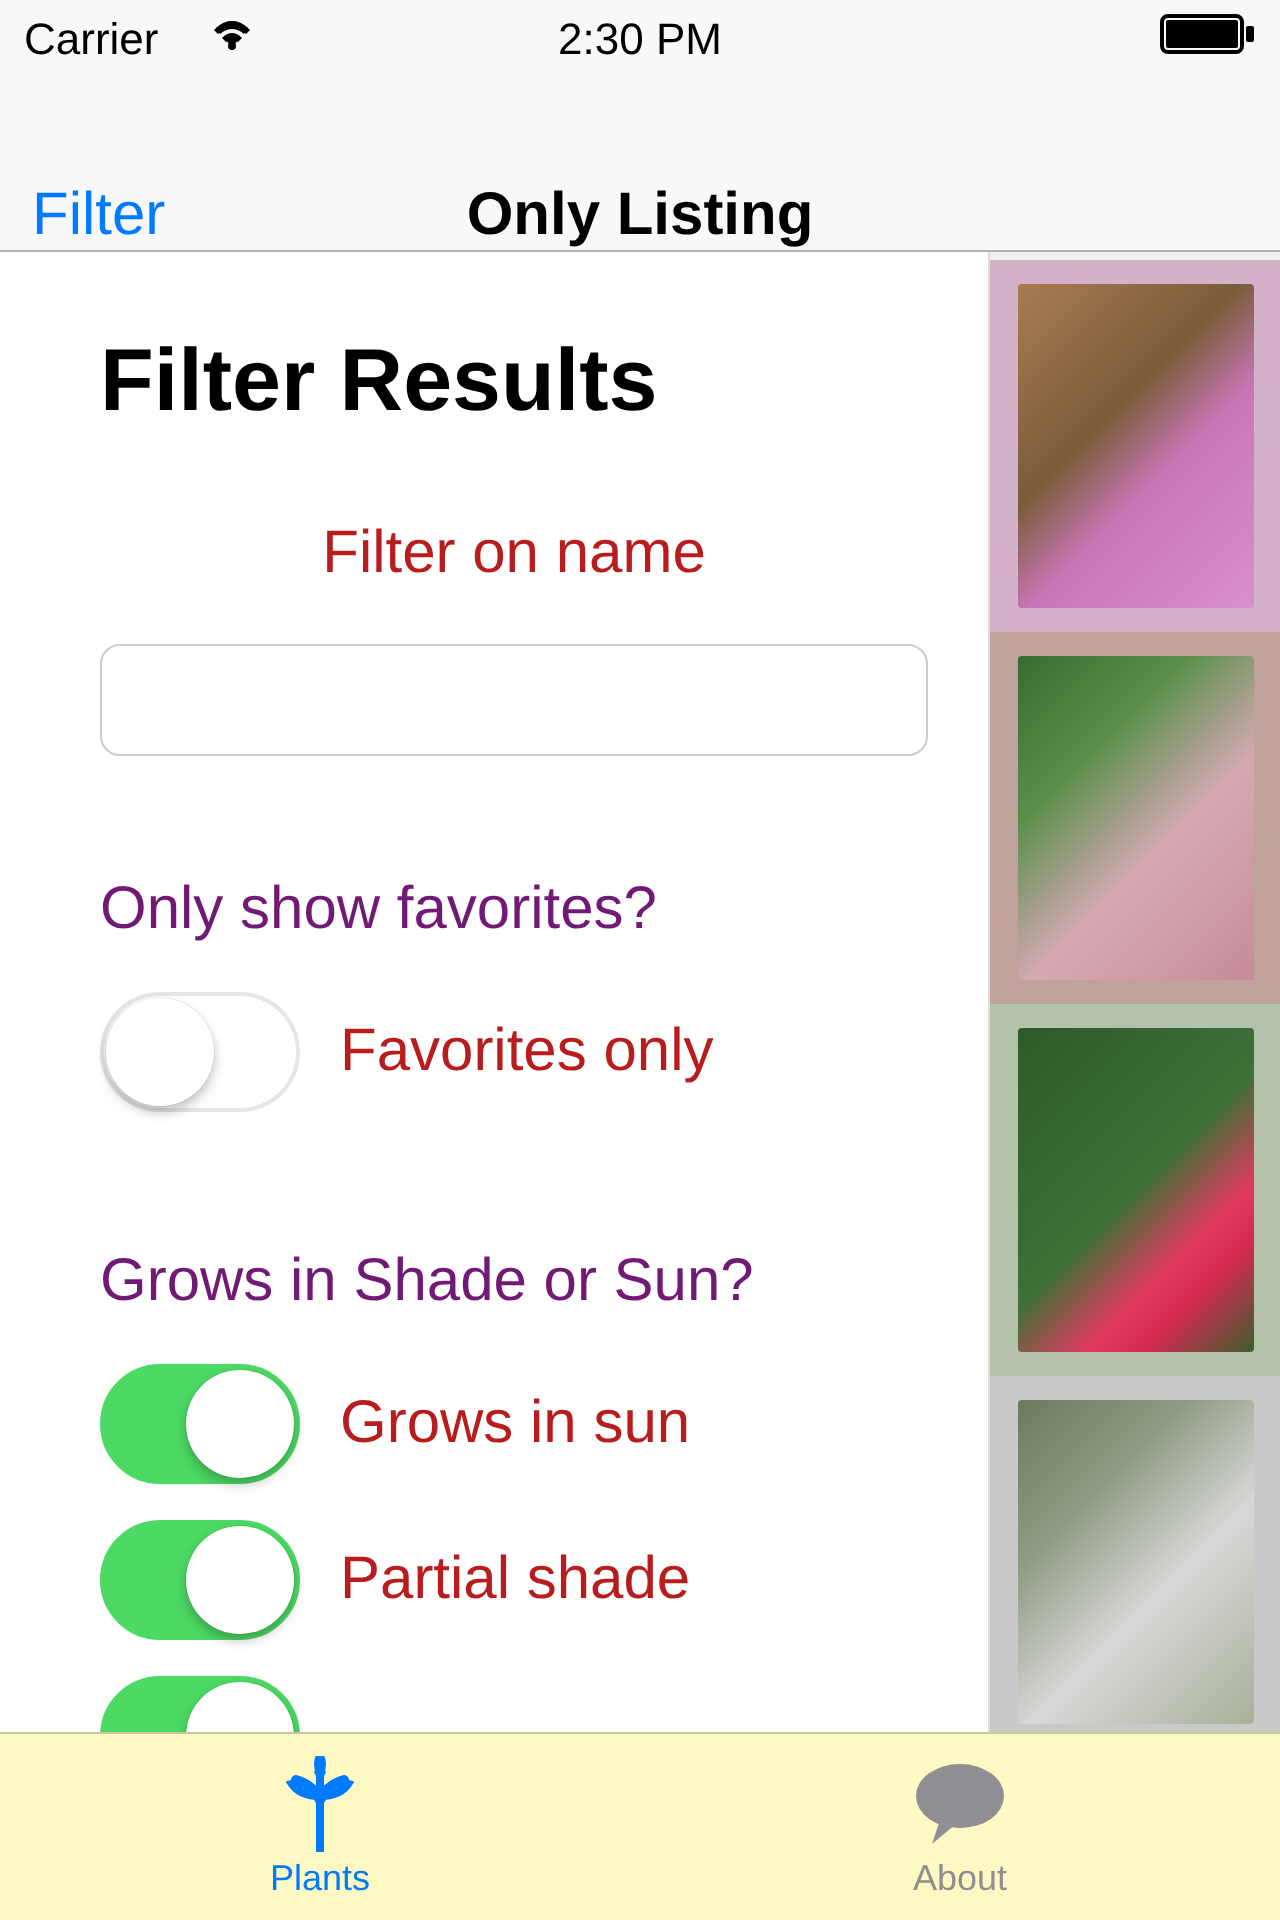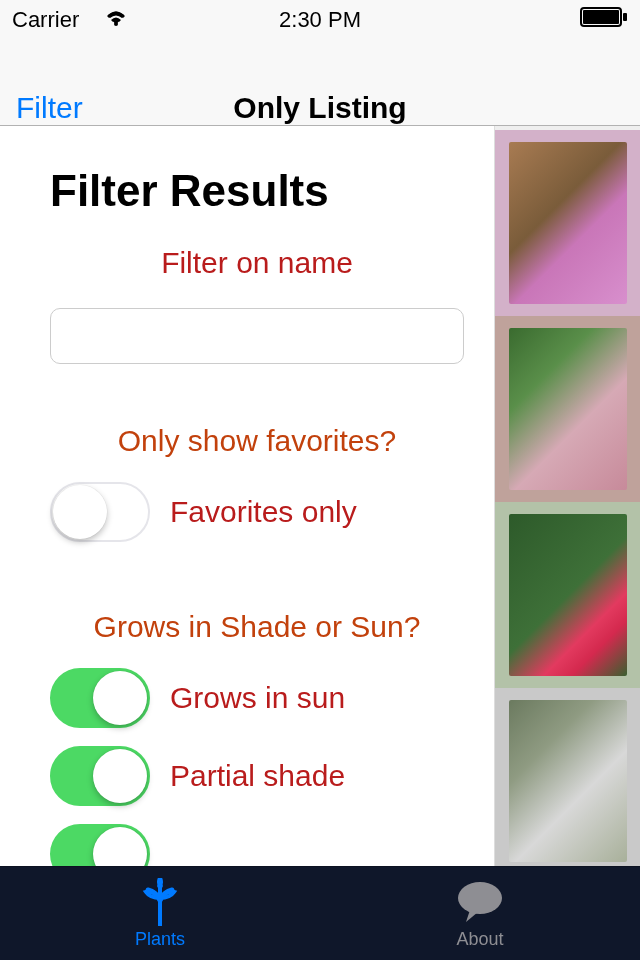--- a/index.html
+++ b/index.html
@@ -54,43 +54,43 @@
       width: 495px;
       background: #fff;
       padding: 40px 30px 0 50px;
       border-right: 1px solid #ddd;
       overflow: hidden;
     }
     .filter-title {
       font-size: 44px;
       font-weight: 700;
       color: #000;
-      margin-bottom: 30px;
+      margin-bottom: 44px;
     }
     .field-label {
       font-size: 30px;
       color: #b91c1c;
       text-align: center;
       margin-bottom: 28px;
     }
     .text-input {
       width: 100%;
       max-width: 440px;
       height: 56px;
       border: 1px solid #ccc;
       border-radius: 10px;
       font-size: 24px;
       padding: 0 12px;
       background: #fff;
       margin-bottom: 60px;
     }
     .section-label {
       font-size: 30px;
-      color: #c2410c;
-      text-align: center;
+      color: #701a75;
+      text-align: left;
       margin-bottom: 24px;
     }
     .switch-row {
       display: flex;
       align-items: center;
       gap: 20px;
       margin-bottom: 18px;
     }
     .switch {
       position: relative;
@@ -147,21 +147,21 @@
     .thumb1 { background: linear-gradient(135deg, #a87b52 0%, #7a5c3a 40%, #c976b8 60%, #d88fcd 100%); }
     .thumb2 { background: linear-gradient(135deg, #3a6b2f 0%, #5a8f4a 30%, #d6a9b5 60%, #c78a9a 100%); }
     .thumb3 { background: linear-gradient(135deg, #2d5a2a 0%, #3e7038 50%, #e23a5f 70%, #d4294e 80%, #3a6030 100%); }
     .thumb4 { background: linear-gradient(135deg, #6b7a5f 0%, #8f9b82 30%, #d8d8d8 60%, #a8b09a 100%); }
     .tab-bar {
       position: absolute;
       bottom: 0;
       left: 0;
       right: 0;
       height: 94px;
-      background: #0f172a;
+      background: #fef9c3;
       border-top: 1px solid rgba(0,0,0,0.2);
       display: flex;
     }
     .tab-item {
       flex: 1;
       display: flex;
       flex-direction: column;
       align-items: center;
       justify-content: center;
       gap: 2px;

